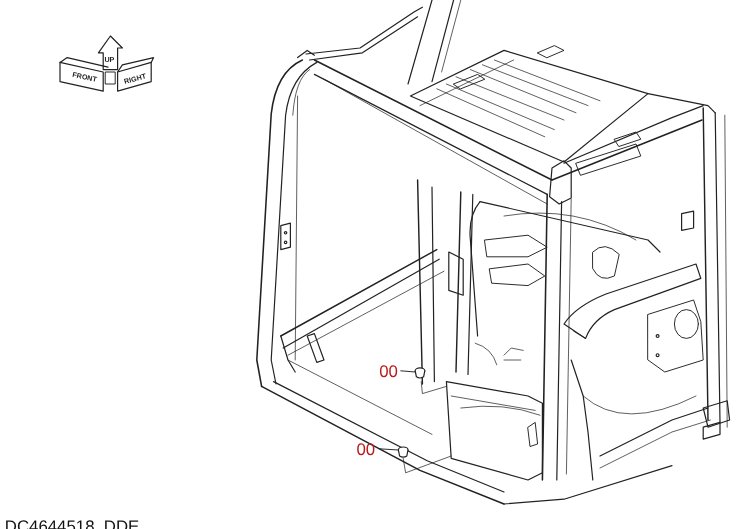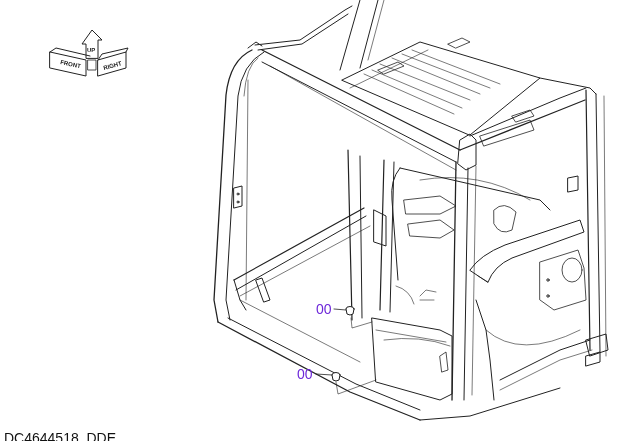--- a/index.html
+++ b/index.html
@@ -1,18 +1,18 @@
 <!DOCTYPE html>
 <html><head>
 <meta charset="utf-8">
 <style>
   html, body { margin:0; padding:0; background:#ffffff; }
   body { width:620px; height:441px; position:relative; overflow:hidden; font-family:"Liberation Sans", sans-serif; }
   .canvas { position:absolute; left:0; top:0; width:620px; height:441px; }
-  .callout { position:absolute; font-size:14px; color:#6d28d9; letter-spacing:0px; font-family:"Liberation Sans", sans-serif; }
+  .callout { position:absolute; font-size:14px; color:#b91c1c; letter-spacing:0px; font-family:"Liberation Sans", sans-serif; }
   .caption { position:absolute; left:4px; top:430px; font-size:14px; color:#111; font-family:"Liberation Sans", sans-serif; }
   .orient-label { font-family:"Liberation Sans", sans-serif; font-size:6px; font-weight:bold; fill:#222; }
 </style>
 </head>
 <body>
 
 <div class="canvas">
   <svg width="620" height="441" viewBox="0 0 620 441" xmlns="http://www.w3.org/2000/svg">
     <g fill="none" stroke="#222" stroke-width="1" stroke-linejoin="round" stroke-linecap="round">
 

